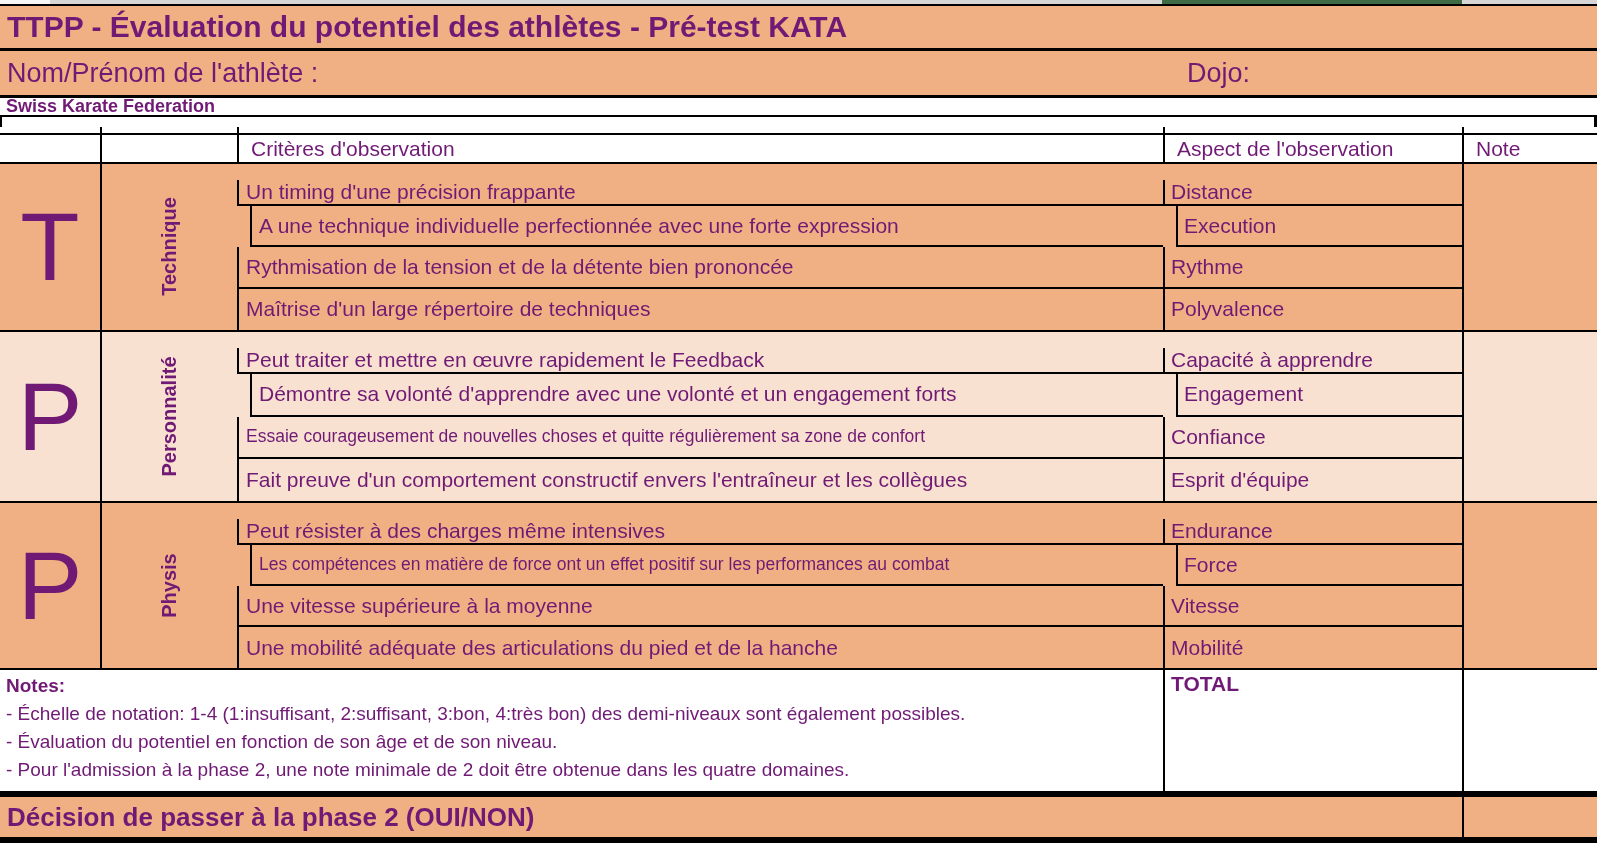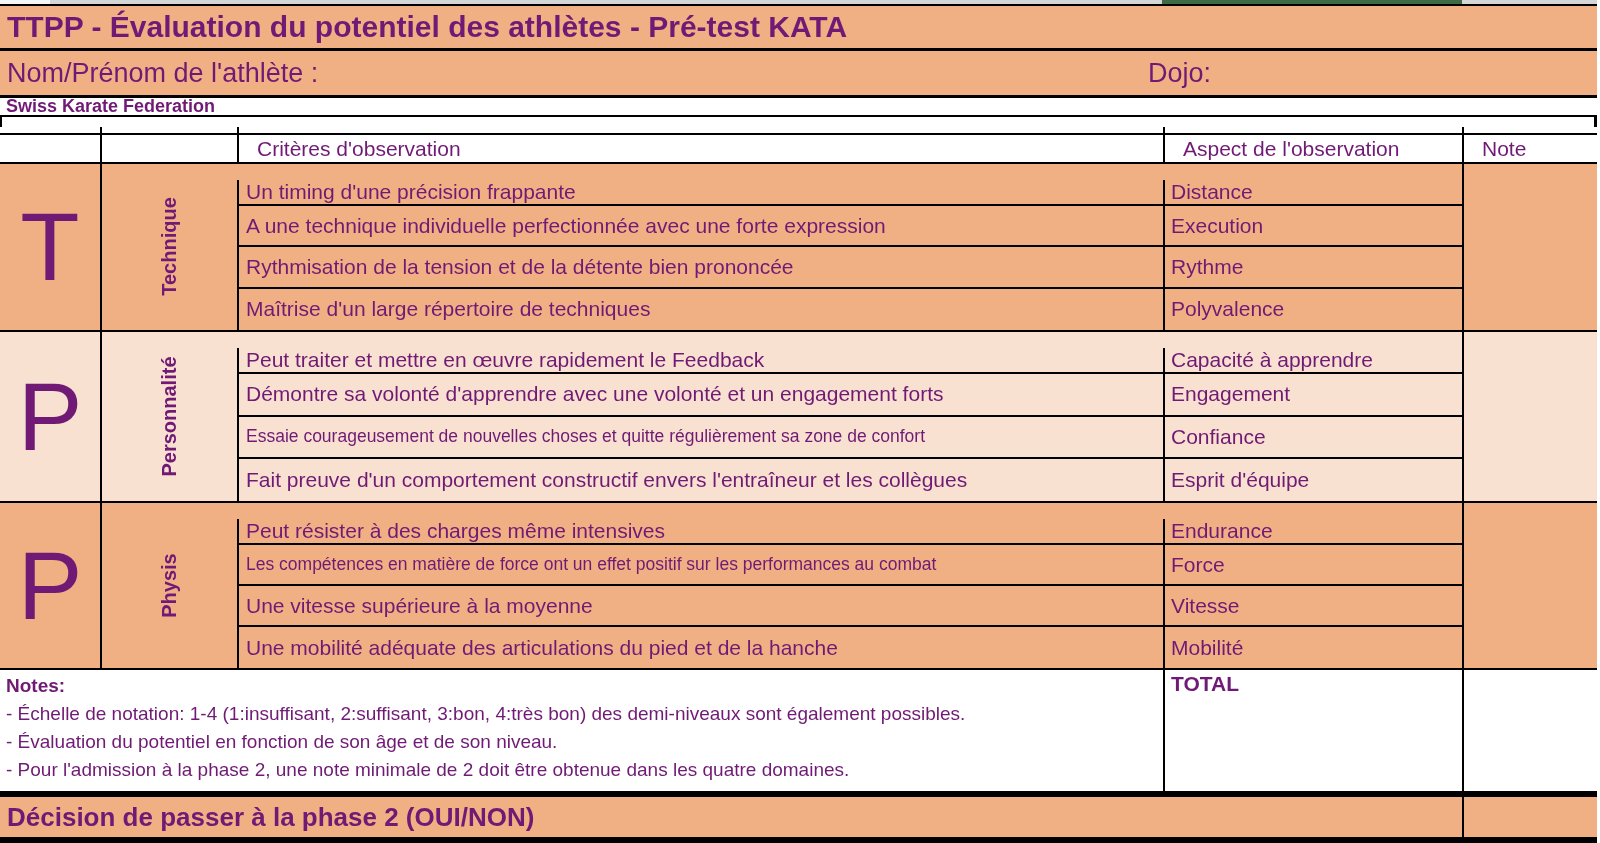--- a/index.html
+++ b/index.html
@@ -14,47 +14,47 @@
   .strip .white-seg{position:absolute;left:0;top:0;width:50px;height:4px;background:#f6f6f6;}
   .strip .green-seg{position:absolute;left:1162px;top:0;width:300px;height:4px;background:#3e6b45;}
   
   .edge-left{position:absolute;left:0;top:4px;width:2px;height:839px;background:#000;}
   .edge-right{position:absolute;left:1594px;top:4px;width:3px;height:839px;background:#000;}
   
   .title-row{top:4px;height:47px;background:#f1b083;border-top:2px solid #000;border-bottom:3px solid #000;
     display:flex;align-items:center;padding-left:7px;font-size:30px;font-weight:bold;}
   .nom-row{top:51px;height:47px;background:#f1b083;border-bottom:3px solid #000;
     display:flex;align-items:center;padding-left:7px;font-size:27px;}
-  .nom-row .dojo{position:absolute;left:1148px;top:0;height:100%;display:flex;align-items:center;font-size:27px;}
+  .nom-row .dojo{position:absolute;left:1187px;top:0;height:100%;display:flex;align-items:center;font-size:27px;}
   .nom-row .input-area{position:absolute;top:0;height:100%;}
   .skf-row{top:98px;height:19px;background:#fff;border-bottom:2px solid #000;
     display:flex;align-items:center;padding-left:6px;font-size:18px;font-weight:bold;}
   
   .grid5{display:grid;grid-template-columns:100px 137px 926px 299px 1fr;}
   .thin-row{top:127px;height:8px;background:#fff;border-bottom:2px solid #000;}
   .head-row{top:135px;height:29px;background:#fff;border-bottom:2px solid #000;font-size:21px;}
-  .head-row .cell{display:flex;align-items:center;padding-left:18px;box-sizing:border-box;}
+  .head-row .cell{display:flex;align-items:center;padding-left:12px;box-sizing:border-box;}
   .bl{border-left:2px solid #000;}
   
   .section{display:grid;grid-template-columns:100px 137px 926px 299px 1fr;
     grid-template-rows:repeat(4,1fr);border-bottom:2px solid #000;}
   .sec-dark{background:#f1b083;}
   .sec-light{background:#f8e1d0;}
   .sec-t{top:164px;height:168px;}
   .sec-p{top:332px;height:171px;}
   .sec-f{top:503px;height:167px;}
   .cell{box-sizing:border-box;min-width:0;}
   .letter-cell{grid-column:1;grid-row:1/5;display:flex;align-items:center;justify-content:center;
     font-size:97px;line-height:1;}
   .domain-cell{grid-column:2;grid-row:1/5;display:flex;align-items:center;justify-content:center;}
   .vtext{transform:rotate(-90deg);white-space:nowrap;font-weight:bold;font-size:20px;}
   .crit{grid-column:3;display:flex;align-items:center;padding-left:7px;font-size:21px;white-space:nowrap;}
   .asp{grid-column:4;display:flex;align-items:center;padding-left:6px;font-size:21px;white-space:nowrap;}
   .crit.sm{font-size:17.5px;}
-  .r0{grid-row:1;margin-top:16px;} .r1{grid-row:2;} .r2{grid-row:3;} .r3{grid-row:4;}
+  .r0{grid-row:1;margin-top:16px;} .r1{grid-row:2;margin-left:13px;} .r2{grid-row:3;} .r3{grid-row:4;}
   .bb{border-bottom:2px solid #000;}
   .note-cell{grid-column:5;grid-row:1/5;}
   
   .notes-band{top:670px;height:121px;background:#fff;display:grid;grid-template-columns:1163px 299px 1fr;}
   .notes-text{padding:2px 0 0 6px;font-size:19px;line-height:28px;}
   .notes-text .nt{font-weight:bold;}
   .total-cell{padding:2px 0 0 6px;font-size:21px;font-weight:bold;}
   
   .divider{top:791px;height:6px;background:#000;}
   .decision-row{top:797px;height:40px;background:#f1b083;display:grid;grid-template-columns:1462px 1fr;}

